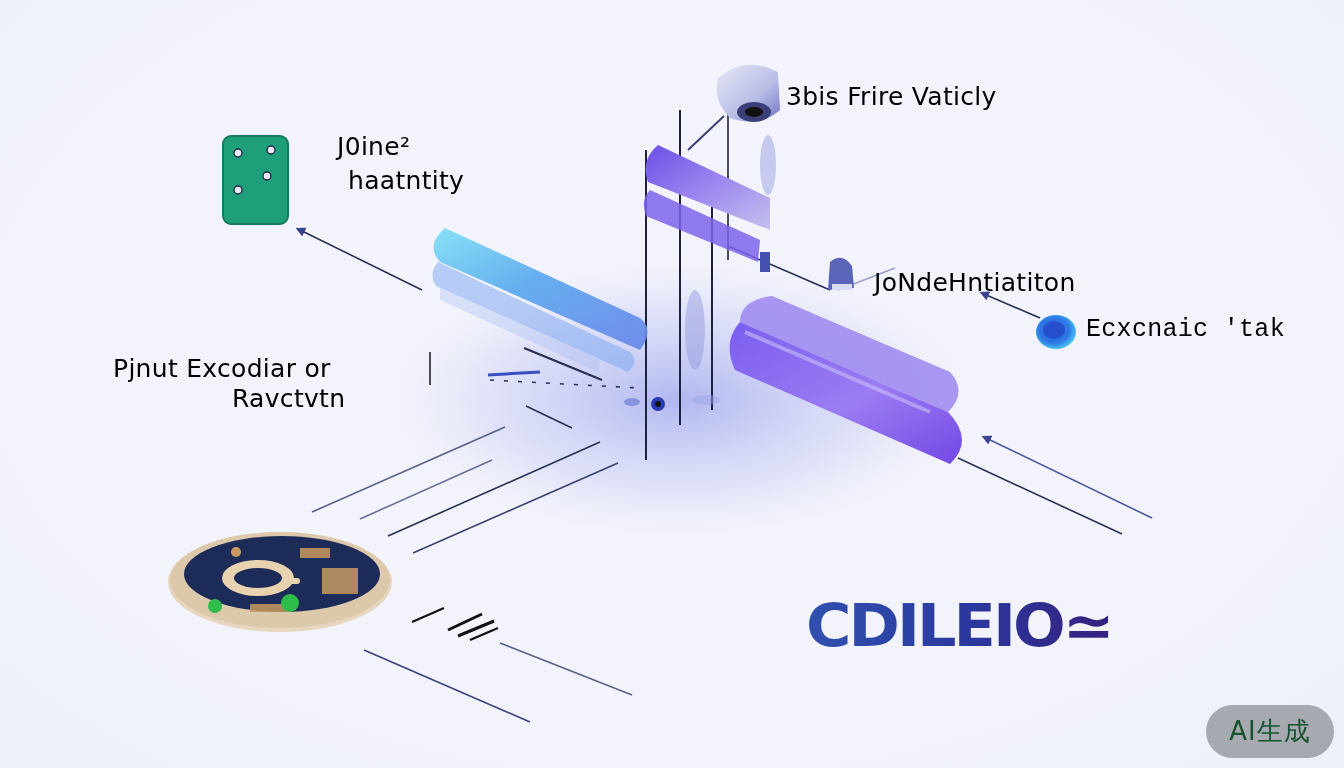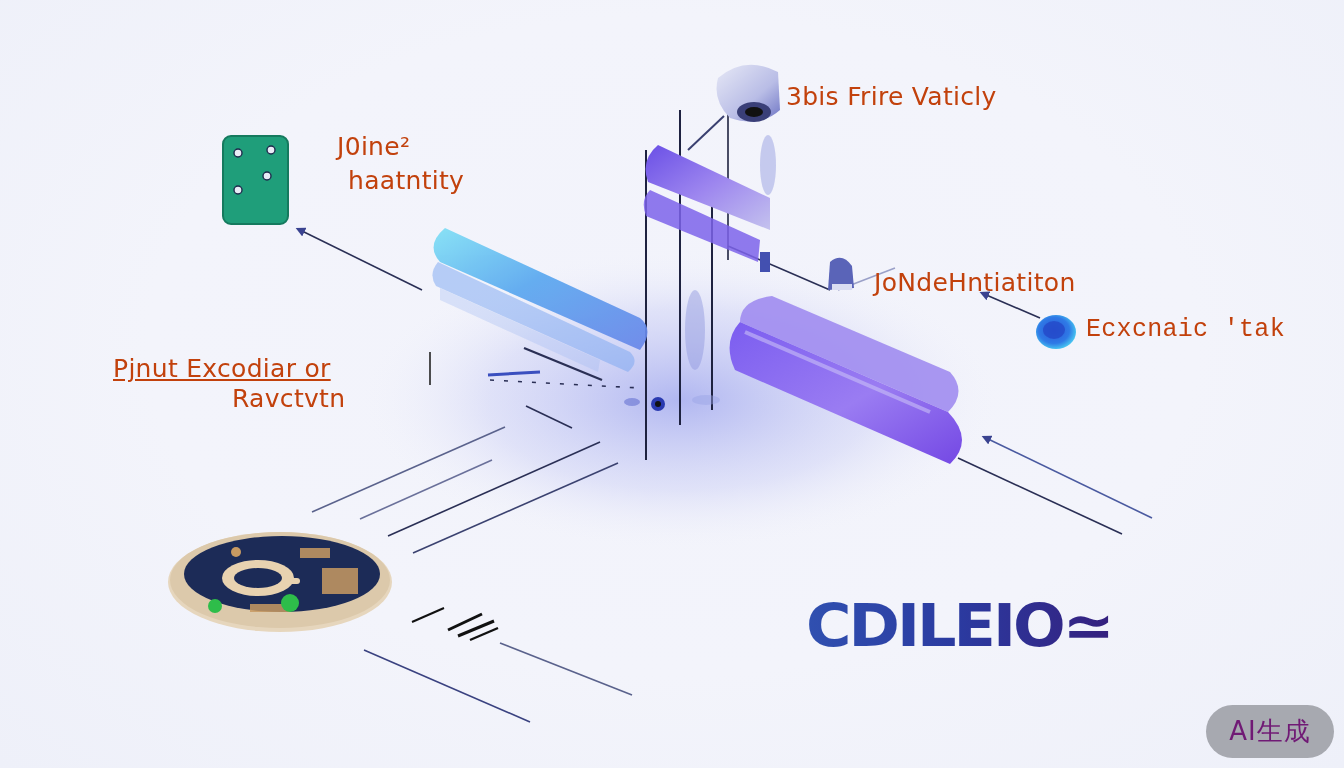--- a/index.html
+++ b/index.html
@@ -10,30 +10,30 @@
       font-family: "DejaVu Sans", sans-serif;
       color: #111;
     }
     .layer { position: absolute; left: 0; top: 0; width: 1344px; height: 768px; }
     .label {
       position: absolute;
       font-family: "DejaVu Sans", sans-serif;
       font-size: 25px;
       line-height: 29px;
       letter-spacing: 0.3px;
-      color: #c2410c;
+      color: #000000;
       white-space: nowrap;
     }
     .badge {
       position: absolute;
       left: 1206px; top: 705px;
       width: 128px; height: 53px;
       border-radius: 27px;
       background: #a7a9b0;
-      color: #701a75;
+      color: #14532d;
       font-family: "DejaVu Sans", sans-serif;
       font-size: 26px;
       display: flex; align-items: center; justify-content: center;
       letter-spacing: 1px;
     }
     .logo {
       position: absolute;
       left: 806px; top: 596px;
       font-family: "DejaVu Sans", sans-serif;
       font-weight: bold;
@@ -187,18 +187,18 @@
     <circle cx="215" cy="606" r="7" fill="#2ebd4a"></circle>
     <circle cx="236" cy="552" r="5" fill="#c89a62"></circle>
   </g>
 </svg>
 
 <div class="label" style="left:786px; top:82px;">3bis Frire Vaticly</div>
 <div class="label" style="left:306px; top:132px;margin-left:31px;">J0ine²</div>
 <div class="label" style="left:310px; top:166px;margin-left:38px;">haatntity</div>
 <div class="label" style="left:874px; top:234px;margin-top:34px;">JoNdeHntiatiton</div>
 <div class="label" style="left:1086px; top:315px;font-family:Liberation Mono, monospace;">Ecxcnaic 'tak</div>
-<div class="label" style="left:113px; top:354px;text-decoration:underline;">Pjnut Excodiar  or</div>
+<div class="label" style="left:113px; top:354px;">Pjnut Excodiar  or</div>
 <div class="label" style="left:212px; top:384px;margin-left:20px;">Ravctvtn</div>
 
 <div class="logo">CDILEIO≃</div>
 
 <div class="badge">AI生成</div>
 
 </body></html>

